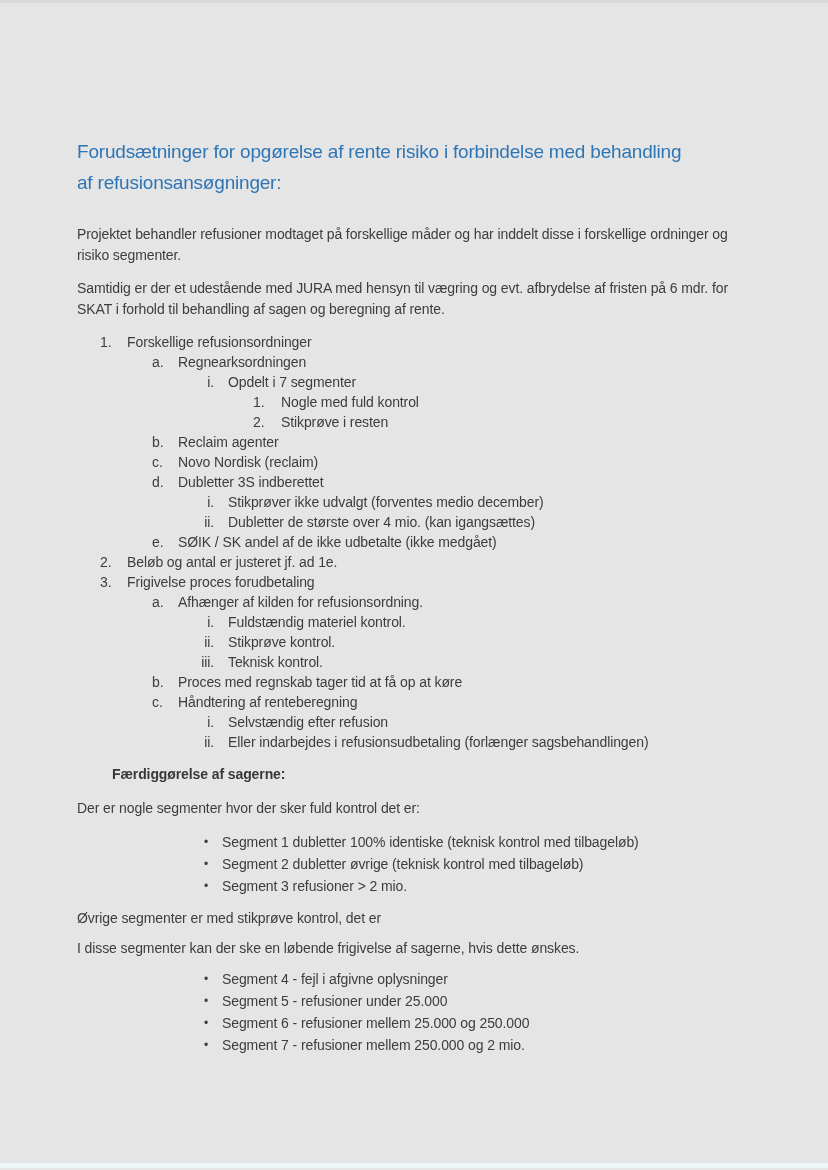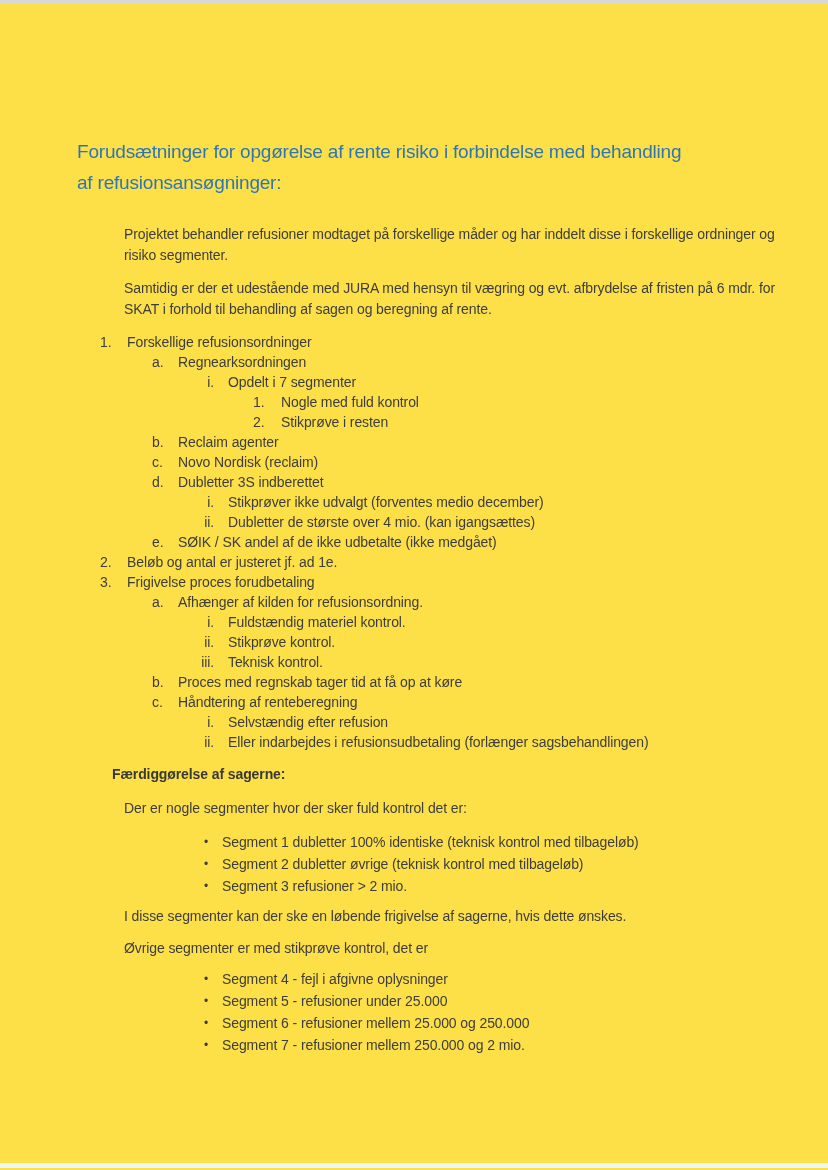--- a/index.html
+++ b/index.html
@@ -1,20 +1,20 @@
 <!DOCTYPE html>
 <html><head>
 <meta charset="utf-8">
 <style>
   html, body { margin: 0; padding: 0; background: #ffffff; }
   .page {
     position: relative;
     width: 828px;
     height: 1170px;
-    background: #fde047;
+    background: #e5e5e5;
     overflow: hidden;
     font-family: "Liberation Sans", sans-serif;
     color: #3d3d3d;
     font-size: 14px;
     letter-spacing: -0.1px;
   }
   .top-rule {
     position: absolute;
     top: 0; left: 0;
     width: 828px; height: 3px;
@@ -31,21 +31,21 @@
 
   .doc-title {
     margin-top: 136px;
     font-size: 19px;
     line-height: 31px;
     letter-spacing: -0.2px;
     color: #2E75B6;
     font-weight: normal;
   }
 
-  .para { line-height: 21px; margin-left: 47px; }
+  .para { line-height: 21px; }
   .p1 { margin-top: 26px; }
   .p2 { margin-top: 12px; }
   .p3 { margin-top: 13px; }
   .p4 { margin-top: 9px; }
   .p5 { margin-top: 11px; }
 
   ul.outline {
     list-style: none;
     margin: 12px 0 0 0;
     padding: 0;
@@ -145,23 +145,23 @@
     <div class="section-heading">Færdiggørelse af sagerne:</div>
 
     <div class="para p3 line">Der er nogle segmenter hvor der sker fuld kontrol det er:</div>
 
     <ul class="bullets bullets1">
       <li><span class="bi">•</span><span>Segment 1 dubletter 100% identiske (teknisk kontrol med tilbageløb)</span></li>
       <li><span class="bi">•</span><span>Segment 2 dubletter øvrige (teknisk kontrol med tilbageløb)</span></li>
       <li><span class="bi">•</span><span>Segment 3 refusioner &gt; 2 mio.</span></li>
     </ul>
 
+    <div class="para p5 line">Øvrige segmenter er med stikprøve kontrol, det er</div>
+
     <div class="para p4 line">I disse segmenter kan der ske en løbende frigivelse af sagerne, hvis dette ønskes.</div>
-
-    <div class="para p5 line">Øvrige segmenter er med stikprøve kontrol, det er</div>
 
     <ul class="bullets bullets2">
       <li><span class="bi">•</span><span>Segment 4 - fejl i afgivne oplysninger</span></li>
       <li><span class="bi">•</span><span>Segment 5 - refusioner under 25.000</span></li>
       <li><span class="bi">•</span><span>Segment 6 - refusioner mellem 25.000 og 250.000</span></li>
       <li><span class="bi">•</span><span>Segment 7 - refusioner mellem 250.000 og 2 mio.</span></li>
     </ul>
 
   </div>
 

